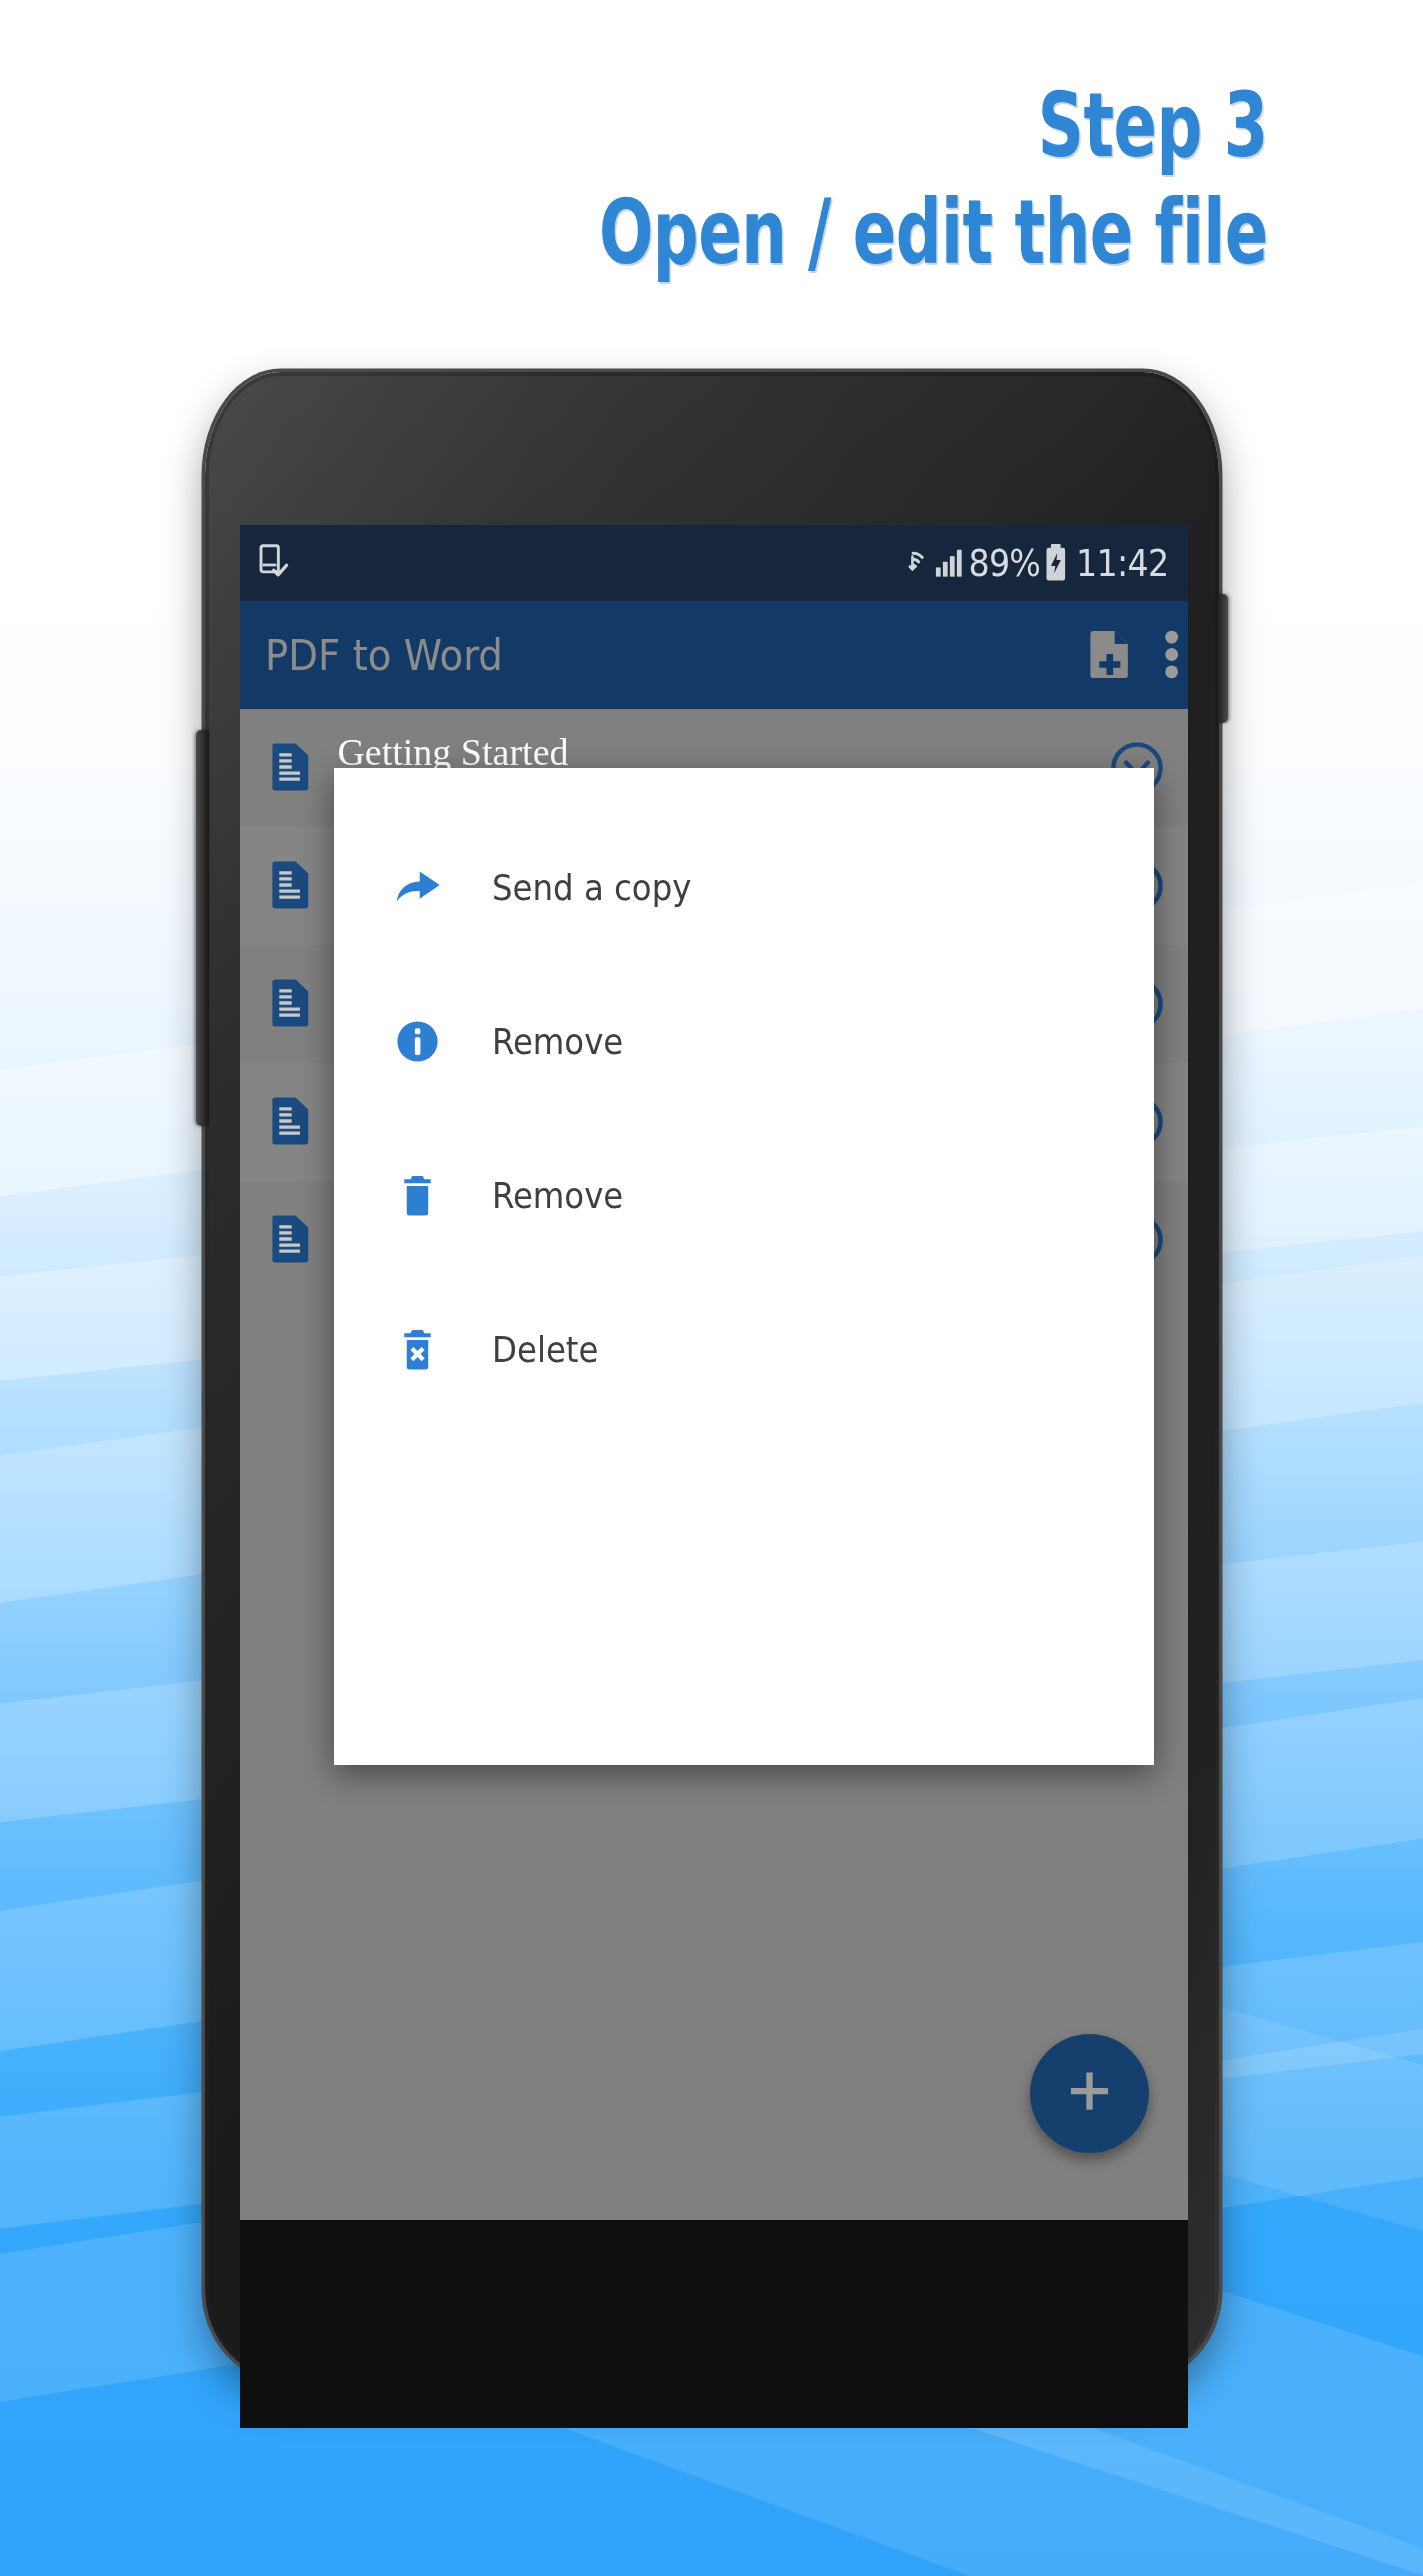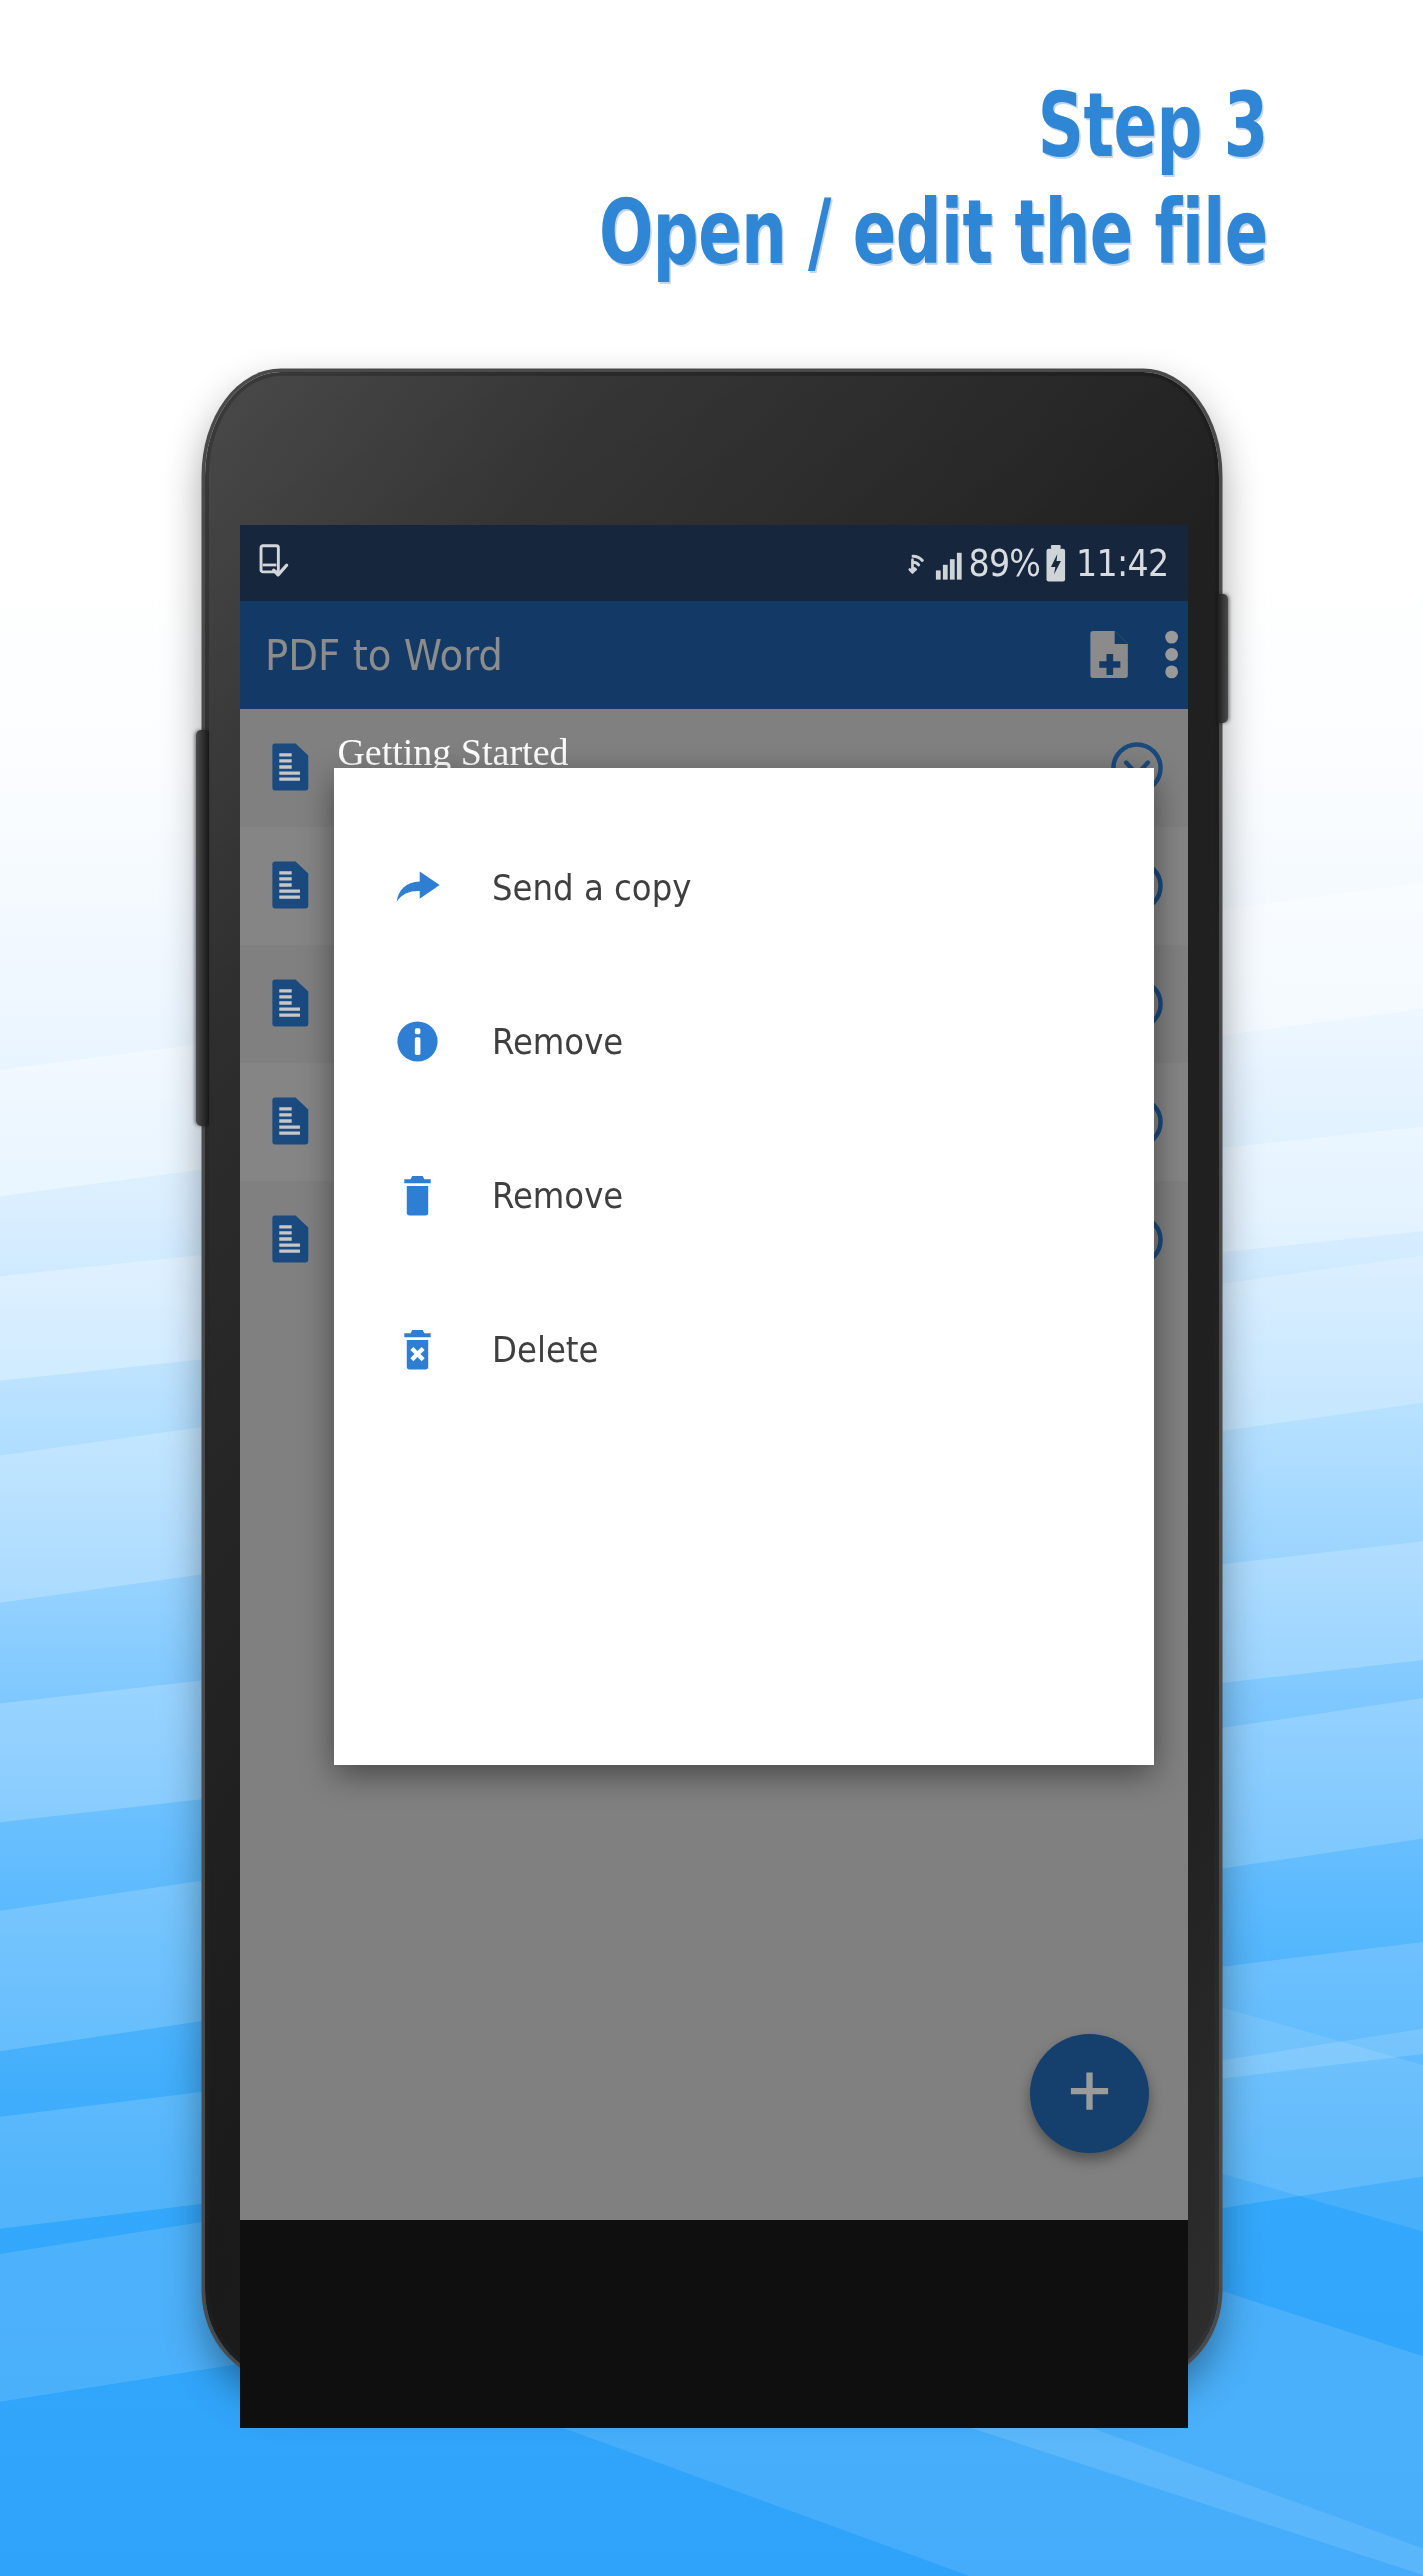--- a/index.html
+++ b/index.html
@@ -124,21 +124,21 @@
   
   #statusbar {
     position: relative;
     height: 76px; width: 100%;
     background: #16263d;
     display: flex; align-items: center;
     padding: 0 19.5px 0 18px;
     color: #d3d7dc;
   }
   #sb-left { display: flex; align-items: center; gap: 7px; }
-  #sb-right { margin-left: auto; display: flex; align-items: flex-end; gap: 4px; }
+  #sb-right { margin-left: auto; display: flex; align-items: center; gap: 4px; }
   #sb-right .pct { font-size: 37px; font-family: "DejaVu Sans Condensed","DejaVu Sans", sans-serif; letter-spacing: -0.7px; color:#d8dce1;}
   #sb-right .clock { font-size: 37px; font-family: "DejaVu Sans Condensed","DejaVu Sans", sans-serif; letter-spacing: -0.7px; color:#d8dce1; margin-left: 4.2px;}
 
   
   #appbar {
     position: relative;
     height: 108px; width: 100%;
     background: #133a66;
     display: flex; align-items: center;
     padding: 0 9px 0 25px;

